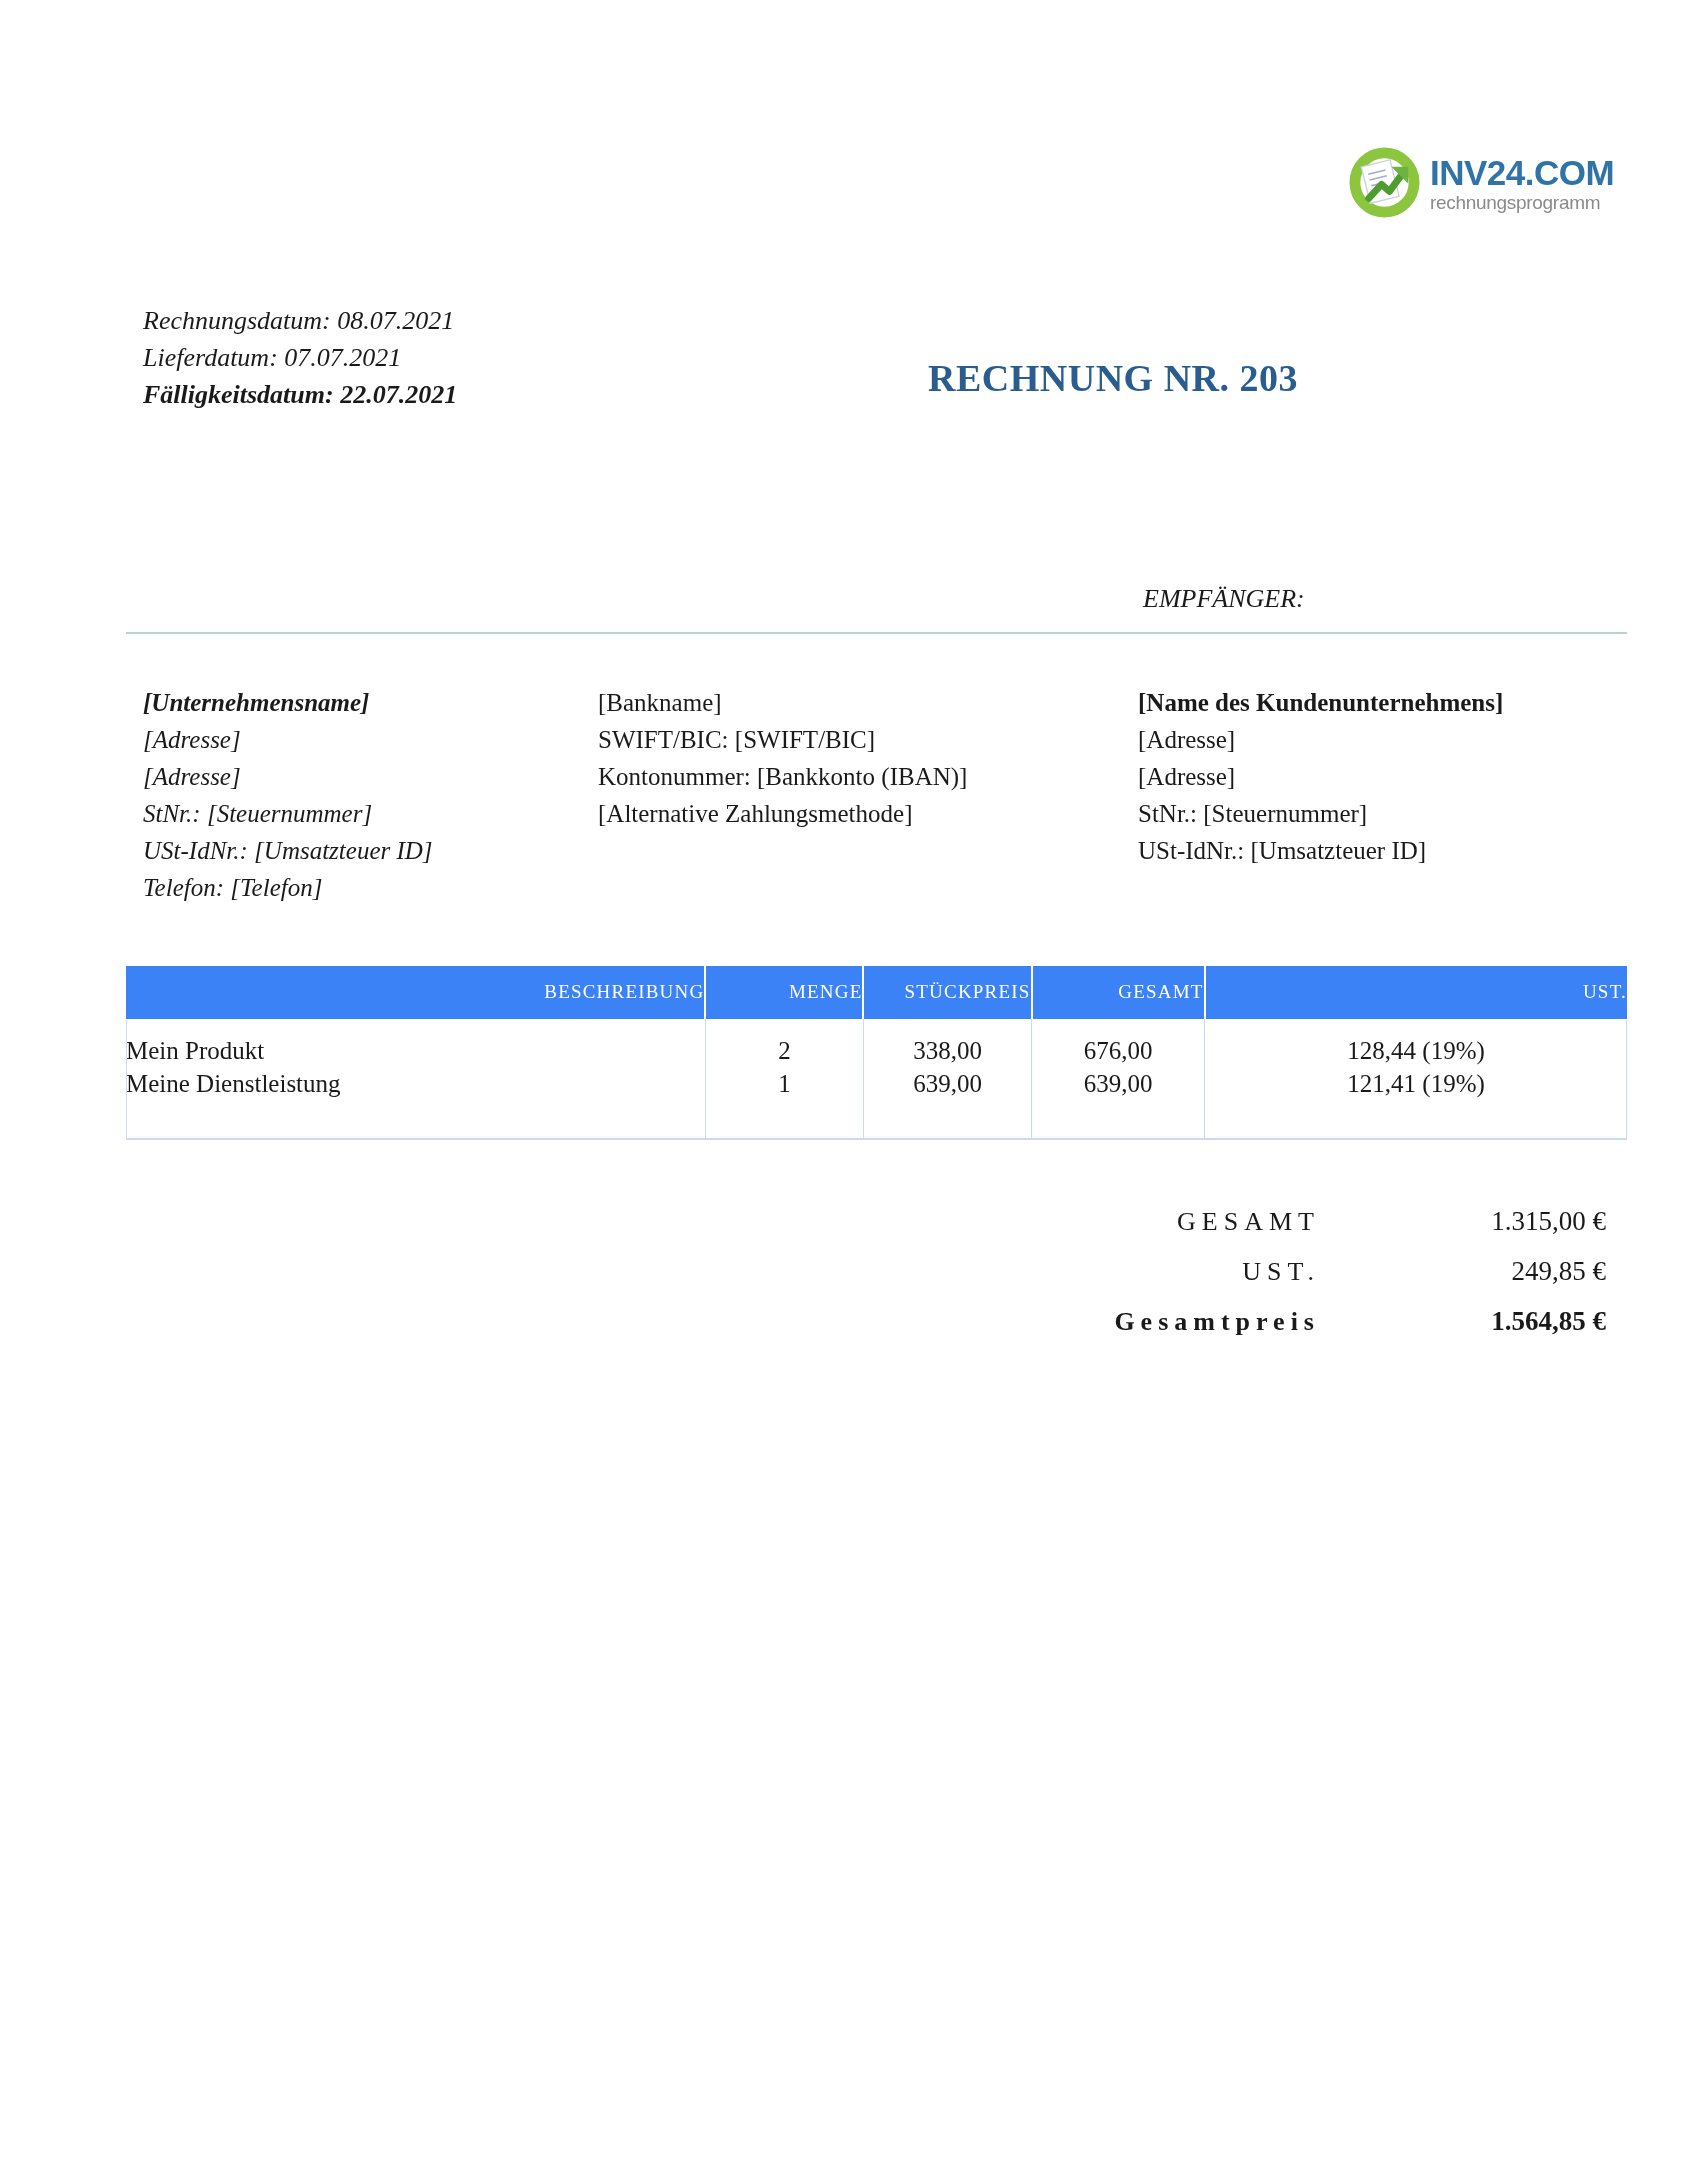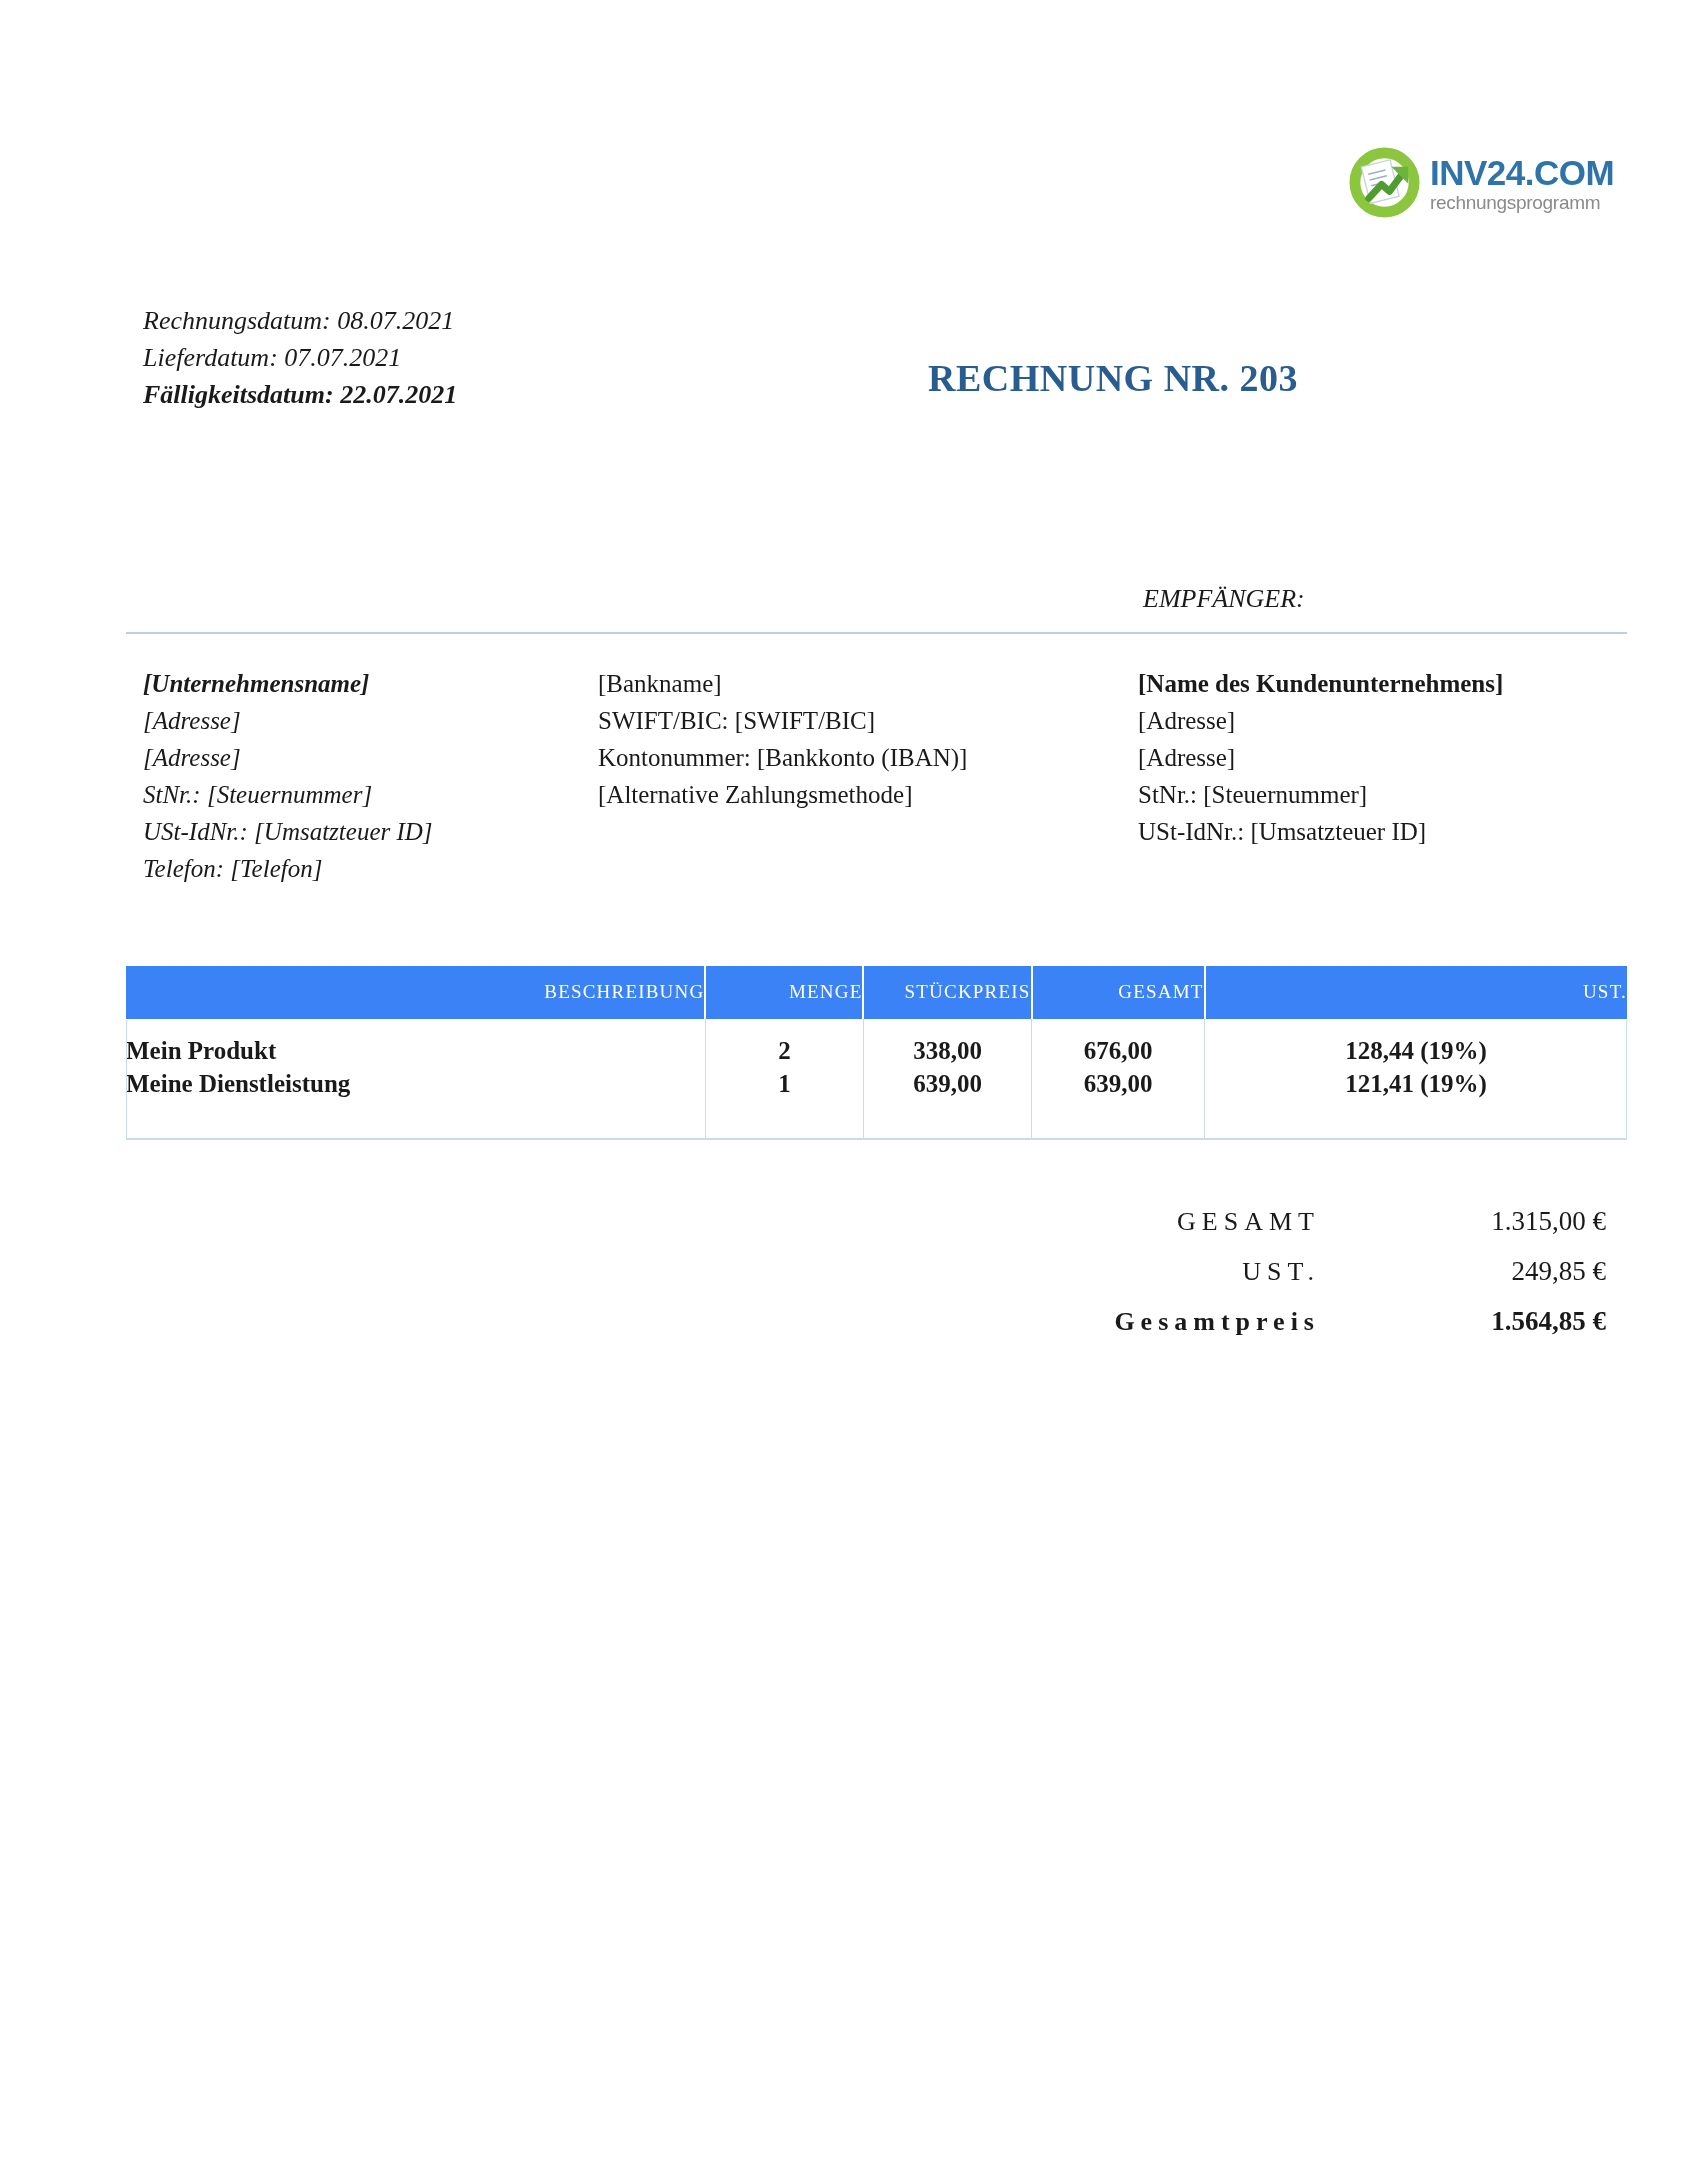--- a/index.html
+++ b/index.html
@@ -104,21 +104,21 @@
     top: 632px;
     width: 1501px;
     height: 2px;
     background: #bcd0dc;
   }
 
   
   .cols {
     position: absolute;
     left: 99px;
-    top: 665px;
+    top: 684px;
     width: 1485px;
     display: flex;
   }
   .col {
     font-size: 25px;
     line-height: 37px;
   }
   .col-company { width: 455px; font-style: italic; }
   .col-bank    { width: 540px; }
   .col-client  { width: 490px; font-style: normal; }
@@ -173,21 +173,21 @@
     background: #c9dbee;
   }
   .table-bottom {
     position: absolute;
     left: 82px;
     top: 1139px;
     width: 1501px;
     height: 1px;
     background: #c9dbee;
   }
-  .row-line { line-height: 33px; font-weight: bold; }
+  .row-line { line-height: 33px; }
 
   
   .totals {
     position: absolute;
     left: 990px;
     top: 1206px;
     width: 594px;
   }
   .totals-row {
     display: flex;

